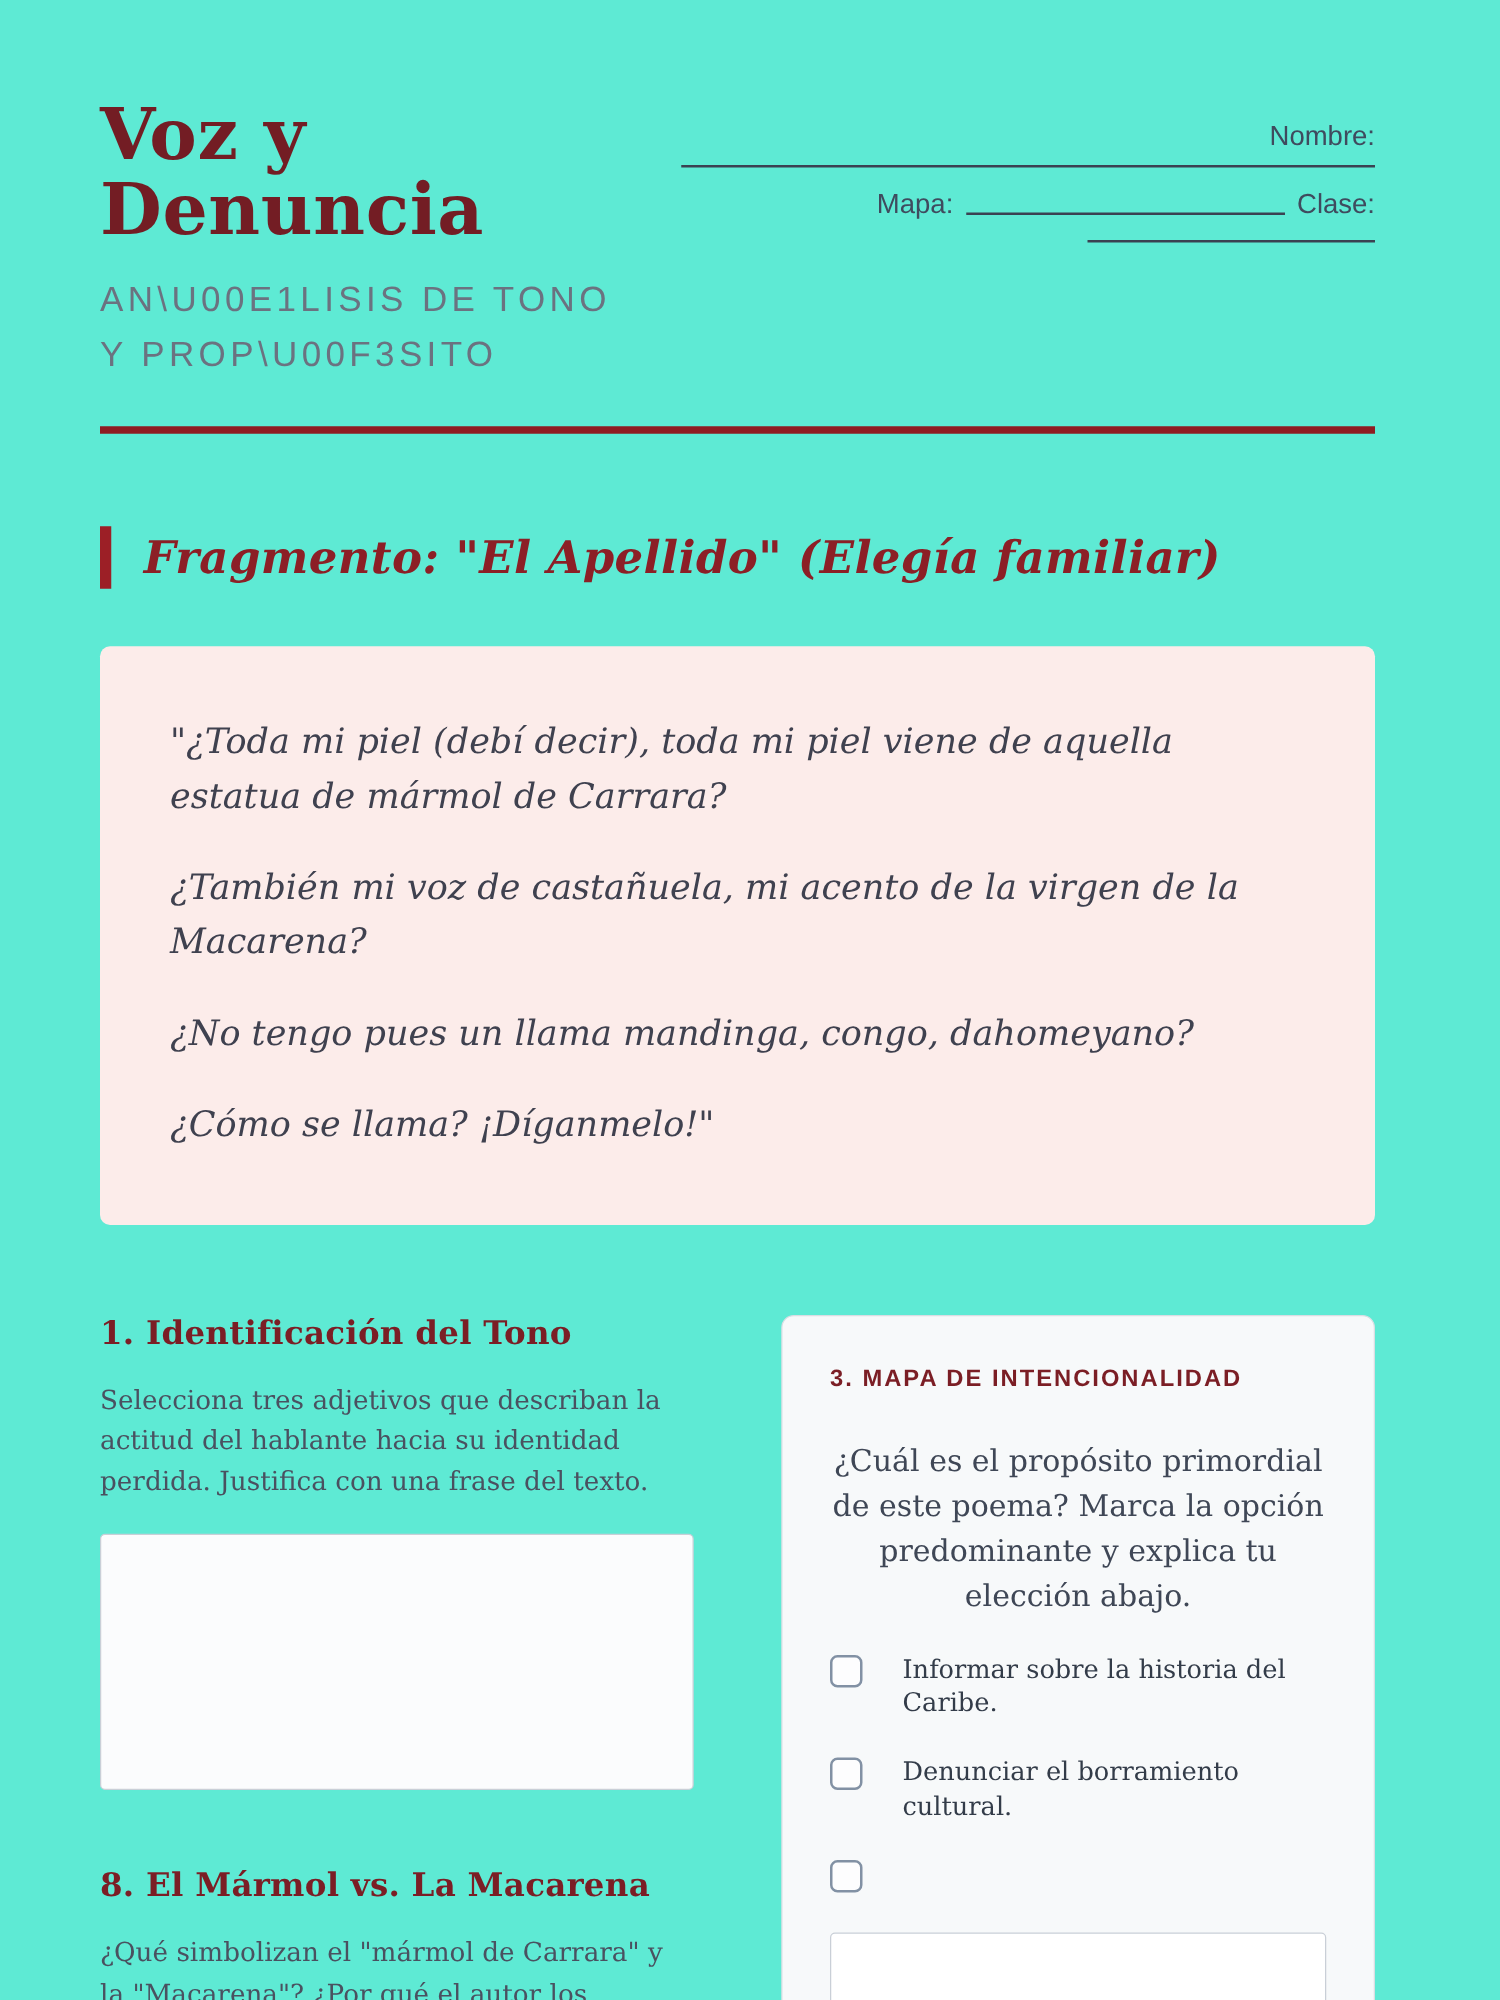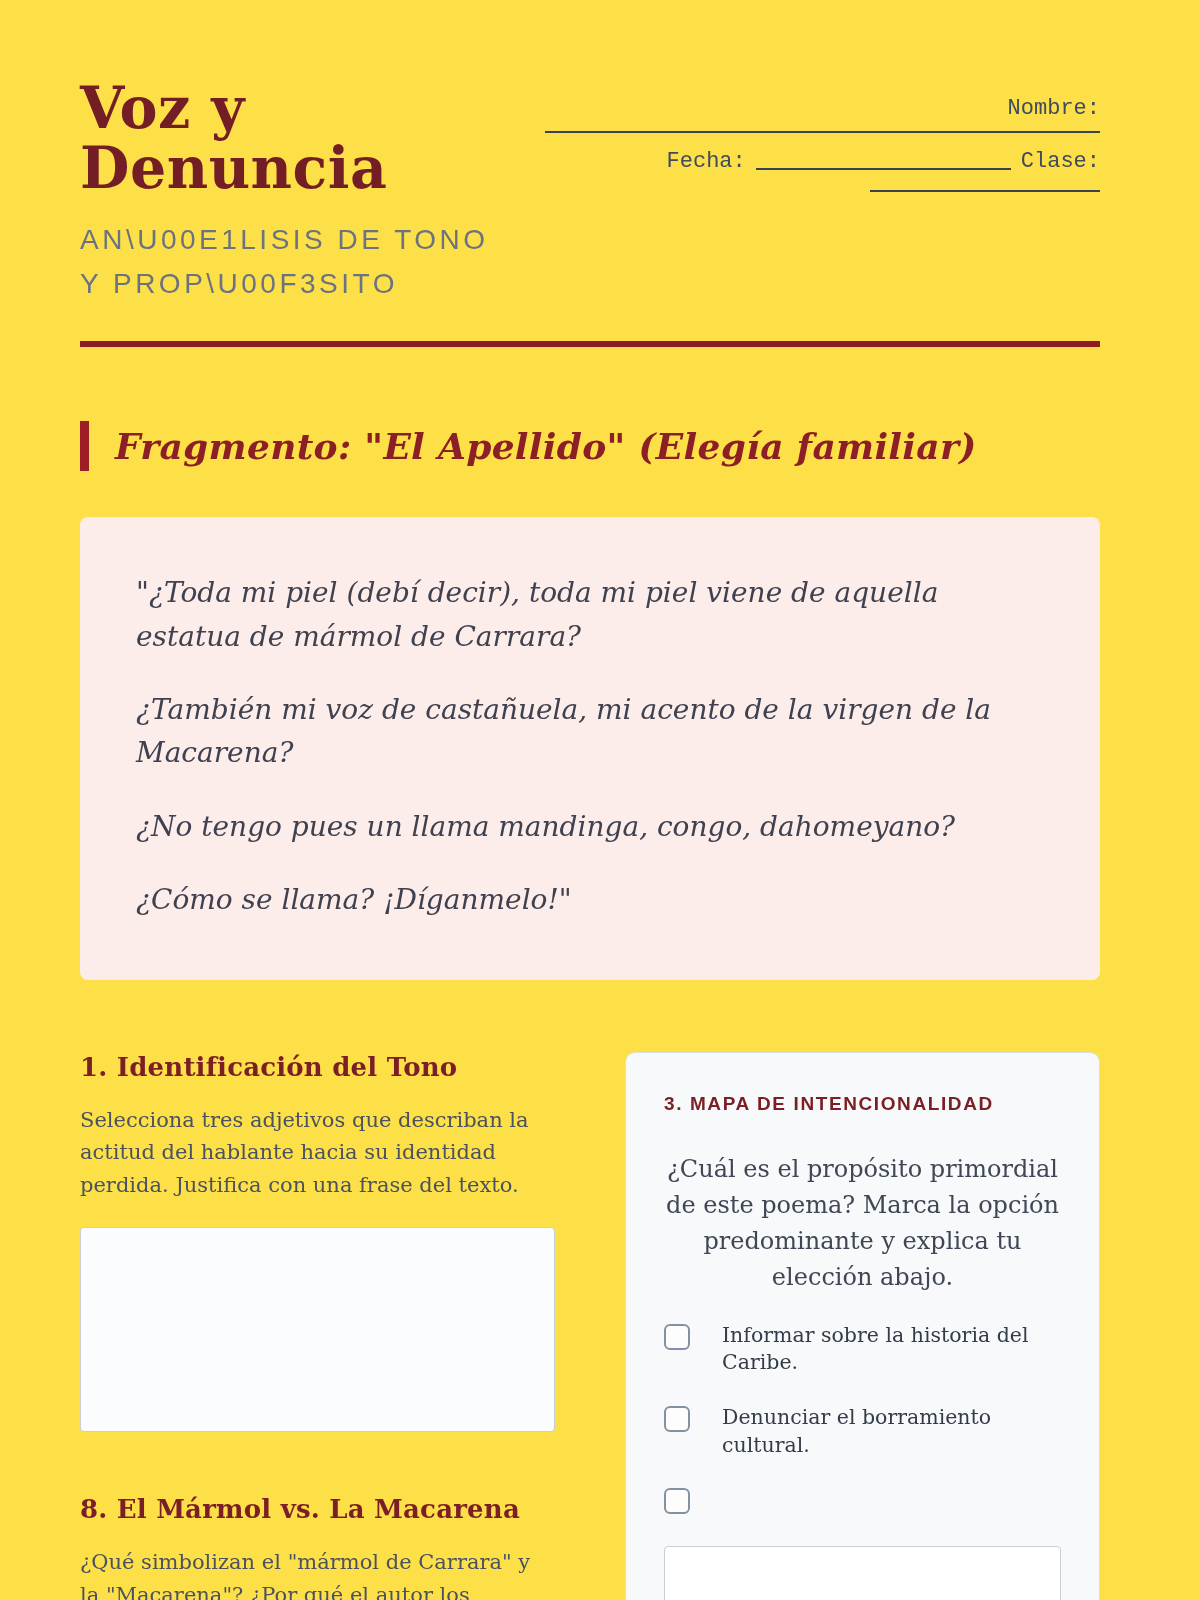--- a/index.html
+++ b/index.html
@@ -10,21 +10,21 @@
     overflow: hidden;
     font-family: "DejaVu Serif", "Liberation Serif", serif;
     color: #424a57;
   }
   .page {
     width: 1200px;
     height: 1600px;
     padding: 78px 100px 0 80px;
     overflow: hidden;
     position: relative;
-    background: #fde047;
+    background: #5eead4;
   }
 
   
   .header { display: flex; justify-content: space-between; align-items: flex-start; }
   .header-left { width: 470px; }
   .doc-title {
     font-family: "DejaVu Serif", serif;
     font-size: 57px;
     font-weight: 600;
     color: #731d24;
@@ -38,21 +38,21 @@
     letter-spacing: 3.5px;
     color: #6b7280;
     text-transform: uppercase;
     line-height: 1.6;
     max-width: 440px;
     word-break: break-word;
   }
   .header-fields {
     width: 560px;
     padding-top: 18px;
-    font-family: Liberation Mono, monospace;
+    font-family: Liberation Sans, sans-serif;
     font-size: 22px;
     color: #3f4b5e;
   }
   .hrow-nombre { text-align: right; padding-bottom: 10px; }
   .hline { border-bottom: 2px solid #3a4252; }
   .hline-full { width: 100%; }
   .hrow-fecha {
     display: flex;
     align-items: flex-end;
     justify-content: flex-end;
@@ -197,21 +197,21 @@
     <div class="header-left">
       <h1 class="doc-title">Voz y Denuncia</h1>
       <div class="doc-subtitle">An\u00e1lisis de Tono y Prop\u00f3sito</div>
     </div>
     <div class="header-fields">
       <div class="hrow-nombre">
         <span>Nombre:</span>
       </div>
       <div class="hline hline-full"></div>
       <div class="hrow-fecha">
-        <span>Fecha:</span>
+        <span>Mapa:</span>
         <span class="hline hline-fecha"></span>
         <span>Clase:</span>
       </div>
       <div class="hline hline-clase"></div>
     </div>
   </header>
 
   <hr class="rule">
 
   <section class="fragment-head">

